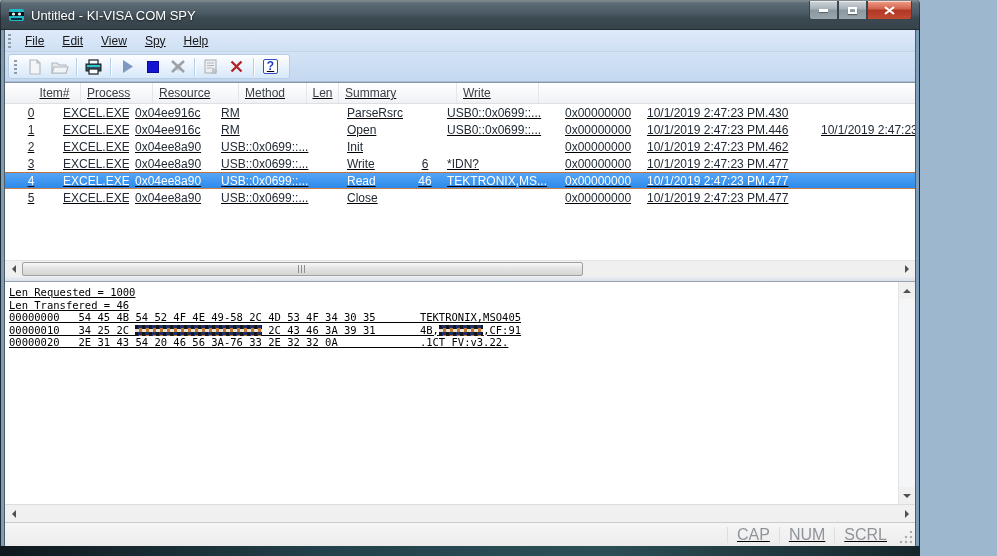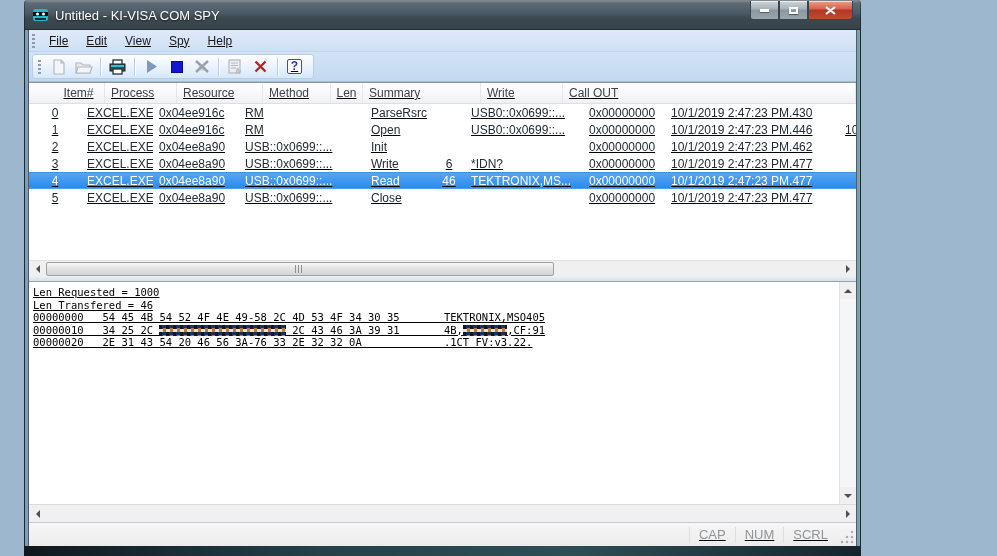--- a/index.html
+++ b/index.html
@@ -1,20 +1,20 @@
 <!DOCTYPE html>
 <html><head>
 <meta charset="utf-8">
 <style>
   html,body{margin:0;padding:0;background:#9db8ce;}
   *{box-sizing:border-box;}
   body{font-family:"Liberation Sans", sans-serif; width:997px;height:556px;overflow:hidden;}
 
-  .window{position:relative;width:837px;height:556px;display:flex;flex-direction:column;
-    background:#7e9db8;box-shadow:inset 0 0 0 1px #1d2930;border-radius:4px 4px 0 0;margin-left:24px;}
+  .window{position:relative;width:920px;height:556px;display:flex;flex-direction:column;
+    background:#7e9db8;box-shadow:inset 0 0 0 1px #1d2930;border-radius:4px 4px 0 0;}
 
   
   .titlebar{height:30px;flex:0 0 30px;display:flex;align-items:center;position:relative;
     background:linear-gradient(180deg,#8d9aa3 0%,#5d6c76 10%,#4a5963 45%,#3b4951 60%,#36434b 100%);
     border-radius:4px 4px 0 0;box-shadow:inset 0 1px 0 rgba(255,255,255,.25), inset 0 0 0 1px rgba(0,0,0,.35);
     padding-left:8px;}
   .app-icon{width:17px;height:16px;margin-right:6px;flex:0 0 auto;}
   .title-text{color:#ffffff;font-size:13px;text-shadow:0 1px 2px rgba(0,0,0,.6);}
   .win-controls{position:absolute;top:1px;right:8px;display:flex;}
   .win-btn{width:29px;height:19px;border:1px solid #39444c;border-top:none;display:flex;align-items:center;justify-content:center;
@@ -95,21 +95,21 @@
     background:repeating-conic-gradient(#1d2f66 0% 25%,#c17a33 25% 50%,#e9e2d0 50% 75%,#15151a 75% 100%);
     background-size:7px 7px;}
   .mosaic-hex{width:20ch;}
   .mosaic-ascii{width:7ch;}
   .vscroll{flex:0 0 17px;display:flex;flex-direction:column;background:#f5f6f7;border-left:1px solid #e3e3e3;}
   .vscroll .sb-track{flex:1;}
   .hex-hscroll{flex:0 0 18px;display:flex;background:#f0f0f0;border-top:1px solid #dcdcdc;}
 
   
   .statusbar{flex:0 0 24px;background:linear-gradient(180deg,#f6f6f6,#ececec);border-top:1px solid #c8ccd0;
-    display:flex;align-items:center;justify-content:flex-end;font-size:13px;color:#8f959b;}
+    display:flex;align-items:center;justify-content:flex-end;font-size:16px;color:#8f959b;}
   .st-cell{padding:0 9px;border-left:1px solid #dcdee0;height:16px;line-height:16px;}
   .resize-grip{width:17px;height:17px;margin-left:2px;align-self:flex-end;
     background:
       radial-gradient(circle at 13px 13px,#a8adb2 1.4px,transparent 1.6px),
       radial-gradient(circle at 13px 8px,#a8adb2 1.4px,transparent 1.6px),
       radial-gradient(circle at 8px 13px,#a8adb2 1.4px,transparent 1.6px),
       radial-gradient(circle at 13px 3px,#a8adb2 1.4px,transparent 1.6px),
       radial-gradient(circle at 3px 13px,#a8adb2 1.4px,transparent 1.6px),
       radial-gradient(circle at 8px 8px,#a8adb2 1.4px,transparent 1.6px);}
 
@@ -218,21 +218,20 @@
 
     <div class="table-wrap">
       <div class="thead">
         <div class="hcell c0">Item#</div>
         <div class="hcell c1">Process</div>
         <div class="hcell c2">Resource</div>
         <div class="hcell c4">Method</div>
         <div class="hcell c5">Len</div>
         <div class="hcell c6">Summary</div>
         <div class="hcell c7">Write</div>
-        <div class="hcell c9">Call OUT</div>
       </div>
       <div class="rows" id="rows">
           <div class="trow">
             <div class="cell c0">0</div>
             <div class="cell c1">EXCEL.EXE</div>
             <div class="cell c2">0x04ee916c</div>
             <div class="cell c3">RM</div>
             <div class="cell c4">ParseRsrc</div>
             <div class="cell c5"></div>
             <div class="cell c6">USB0::0x0699::...</div>

